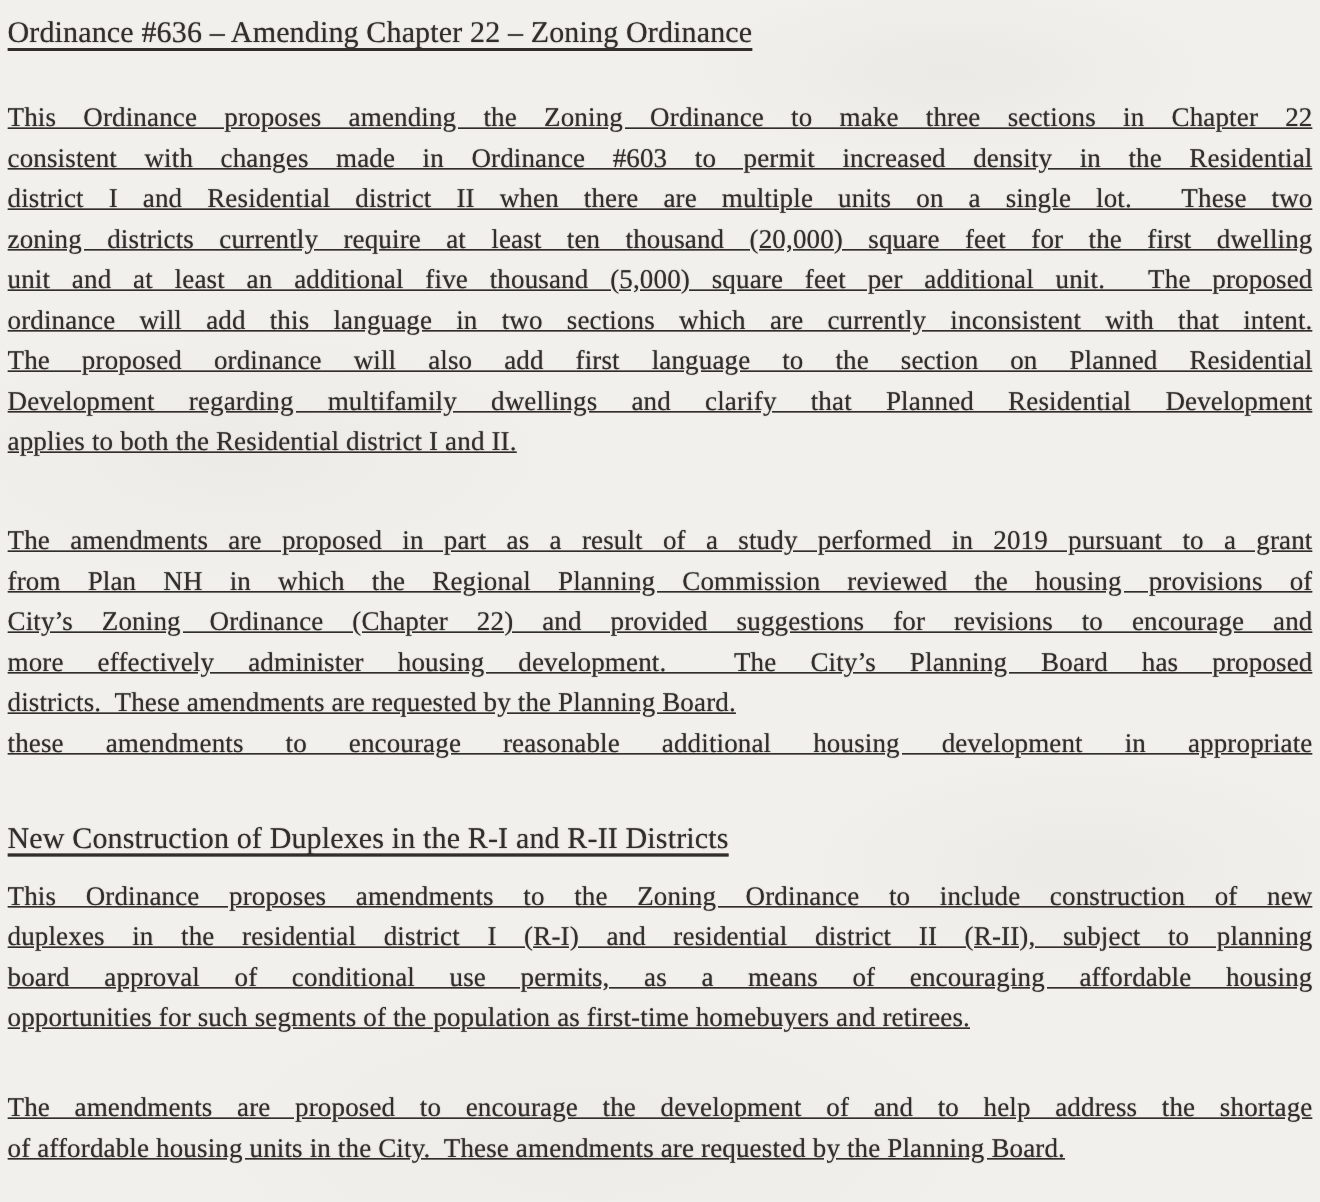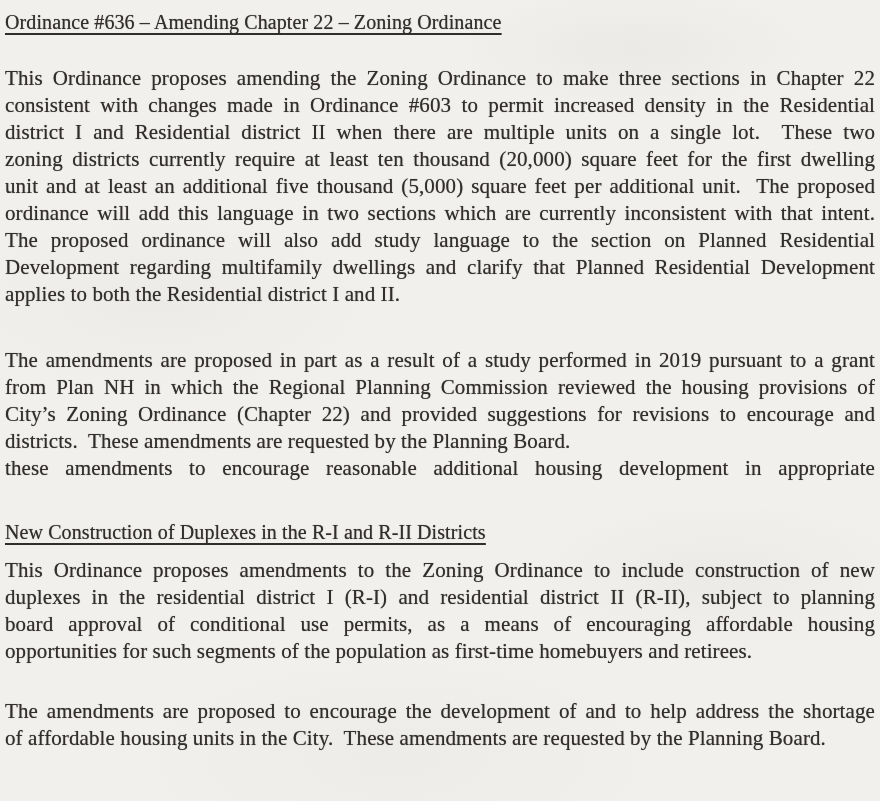--- a/index.html
+++ b/index.html
@@ -34,61 +34,62 @@
   section:nth-child(4) { margin-bottom: 11px; }
   section:nth-child(5) { margin-bottom: 33px; }
   section:nth-child(6) { }
   section:nth-child(7) { margin-bottom: 0; }
 
   .line {
     height: 27px;
     line-height: 27px;
     overflow: hidden;
     white-space: pre-wrap;
-    font-size: 21px;
+    font-size: 18px;
     text-align: justify;
     text-align-last: justify;
     text-shadow: 0 0 0.8px rgba(49,46,43,0.65);
     letter-spacing: 0.1px;
+    text-decoration: underline;
   }
   .paragraph .line.last {
     text-align: right;
     text-align-last: left;
   }
   .heading .line {
     font-size: 20px;
     text-align: left;
     text-align-last: left;
-    text-decoration: underline;
     text-decoration-thickness: 1.5px;
     text-underline-offset: 4px;
   }
 </style>
 </head>
 <body>
 
 <main class="page">
     <section class="heading">
       <div class="line last">Ordinance #636 – Amending Chapter 22 – Zoning Ordinance</div>
     </section>
     <section class="paragraph">
       <div class="line">This Ordinance proposes amending the Zoning Ordinance to make three sections in Chapter 22</div>
       <div class="line">consistent with changes made in Ordinance #603 to permit increased density in the Residential</div>
       <div class="line">district I and Residential district II when there are multiple units on a single lot.  These two</div>
       <div class="line">zoning districts currently require at least ten thousand (20,000) square feet for the first dwelling</div>
       <div class="line">unit and at least an additional five thousand (5,000) square feet per additional unit.  The proposed</div>
       <div class="line">ordinance will add this language in two sections which are currently inconsistent with that intent.</div>
-      <div class="line">The proposed ordinance will also add study language to the section on Planned Residential</div>
+      <div class="line">The proposed ordinance will also add first language to the section on Planned Residential</div>
       <div class="line">Development regarding multifamily dwellings and clarify that Planned Residential Development</div>
       <div class="line last">applies to both the Residential district I and II.</div>
     </section>
     <section class="paragraph">
       <div class="line">The amendments are proposed in part as a result of a study performed in 2019 pursuant to a grant</div>
       <div class="line">from Plan NH in which the Regional Planning Commission reviewed the housing provisions of</div>
       <div class="line">City’s Zoning Ordinance (Chapter 22) and provided suggestions for revisions to encourage and</div>
+      <div class="line">more effectively administer housing development.  The City’s Planning Board has proposed</div>
       <div class="line last">districts.  These amendments are requested by the Planning Board.</div>
       <div class="line">these amendments to encourage reasonable additional housing development in appropriate</div>
     </section>
     <section class="heading">
       <div class="line last">New Construction of Duplexes in the R-I and R-II Districts</div>
     </section>
     <section class="paragraph">
       <div class="line">This Ordinance proposes amendments to the Zoning Ordinance to include construction of new</div>
       <div class="line">duplexes in the residential district I (R-I) and residential district II (R-II), subject to planning</div>
       <div class="line">board approval of conditional use permits, as a means of encouraging affordable housing</div>

